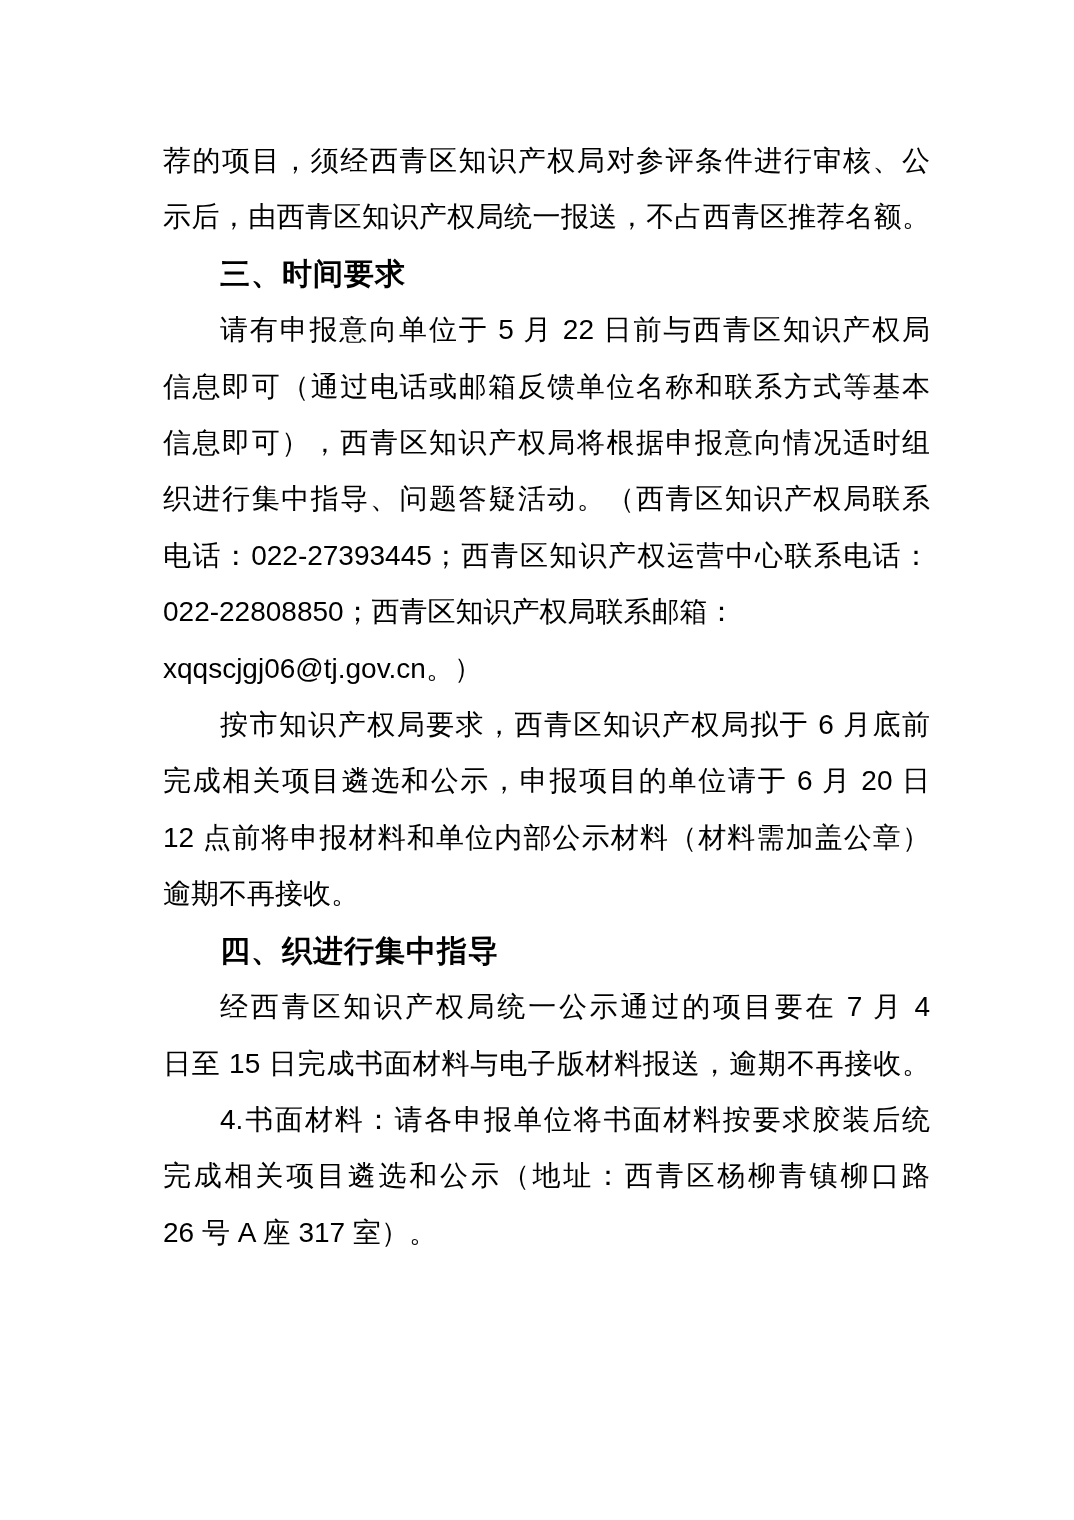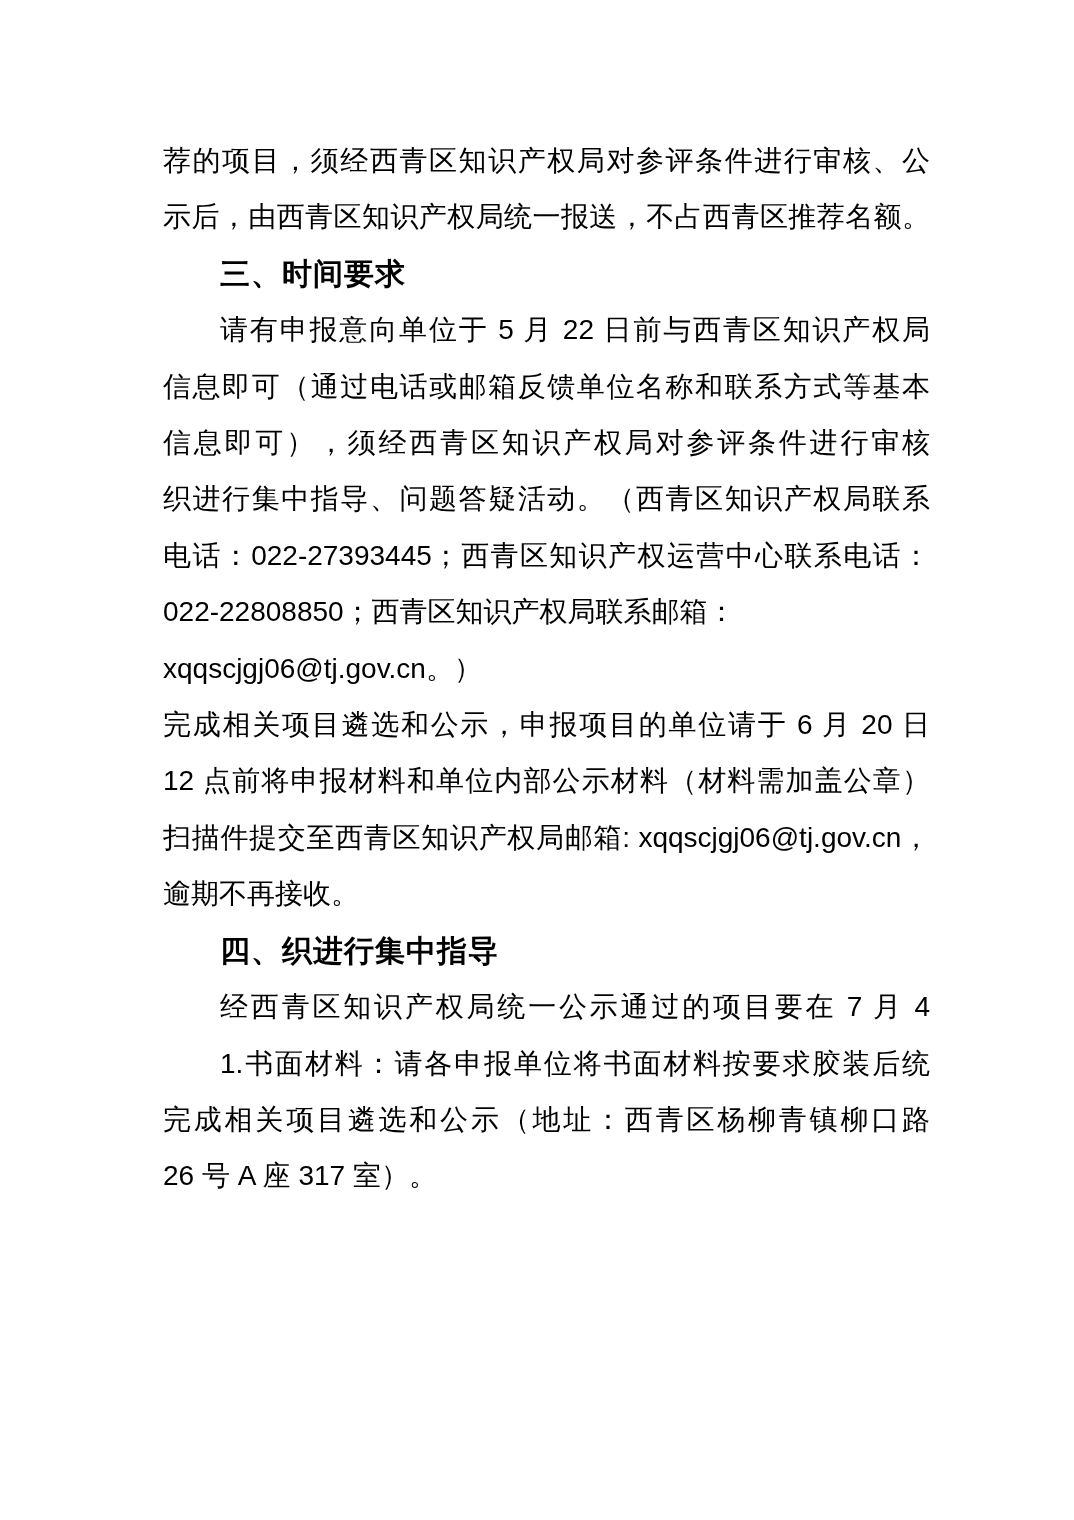--- a/index.html
+++ b/index.html
@@ -48,27 +48,28 @@
 </style>
 </head>
 <body>
 
 <div class="page">
   <div class="line">荐的项目，须经西青区知识产权局对参评条件进行审核、公</div>
   <div class="line">示后，由西青区知识产权局统一报送，不占西青区推荐名额。</div>
   <div class="line heading">三、时间要求</div>
   <div class="line indent">请有申报意向单位于 5 月 22 日前与西青区知识产权局</div>
   <div class="line">信息即可（通过电话或邮箱反馈单位名称和联系方式等基本</div>
-  <div class="line">信息即可），须经西青区知识产权局对参评条件进行审核</div>
+  <div class="line">信息即可），西青区知识产权局将根据申报意向情况适时组</div>
   <div class="line">织进行集中指导、问题答疑活动。（西青区知识产权局联系</div>
   <div class="line">电话：022-27393445；西青区知识产权运营中心联系电话：</div>
   <div class="line short">022-22808850；西青区知识产权局联系邮箱：</div>
   <div class="line short">xqqscjgj06@tj.gov.cn。）</div>
+  <div class="line indent">按市知识产权局要求，西青区知识产权局拟于 6 月底前</div>
   <div class="line">完成相关项目遴选和公示，申报项目的单位请于 6 月 20 日</div>
   <div class="line">12 点前将申报材料和单位内部公示材料（材料需加盖公章）</div>
-  <div class="line">扫描件提交至西青区知识产权局邮箱: xqqscjgj06@tj.gov.cn，</div>
   <div class="line short">逾期不再接收。</div>
   <div class="line heading">四、织进行集中指导</div>
   <div class="line indent">经西青区知识产权局统一公示通过的项目要在 7 月 4</div>
-  <div class="line indent">1.书面材料：请各申报单位将书面材料按要求胶装后统</div>
+  <div class="line">日至 15 日完成书面材料与电子版材料报送，逾期不再接收。</div>
+  <div class="line indent">4.书面材料：请各申报单位将书面材料按要求胶装后统</div>
   <div class="line">完成相关项目遴选和公示（地址：西青区杨柳青镇柳口路</div>
   <div class="line short">26 号 A 座 317 室）。</div>
 </div>
 
 </body></html>

